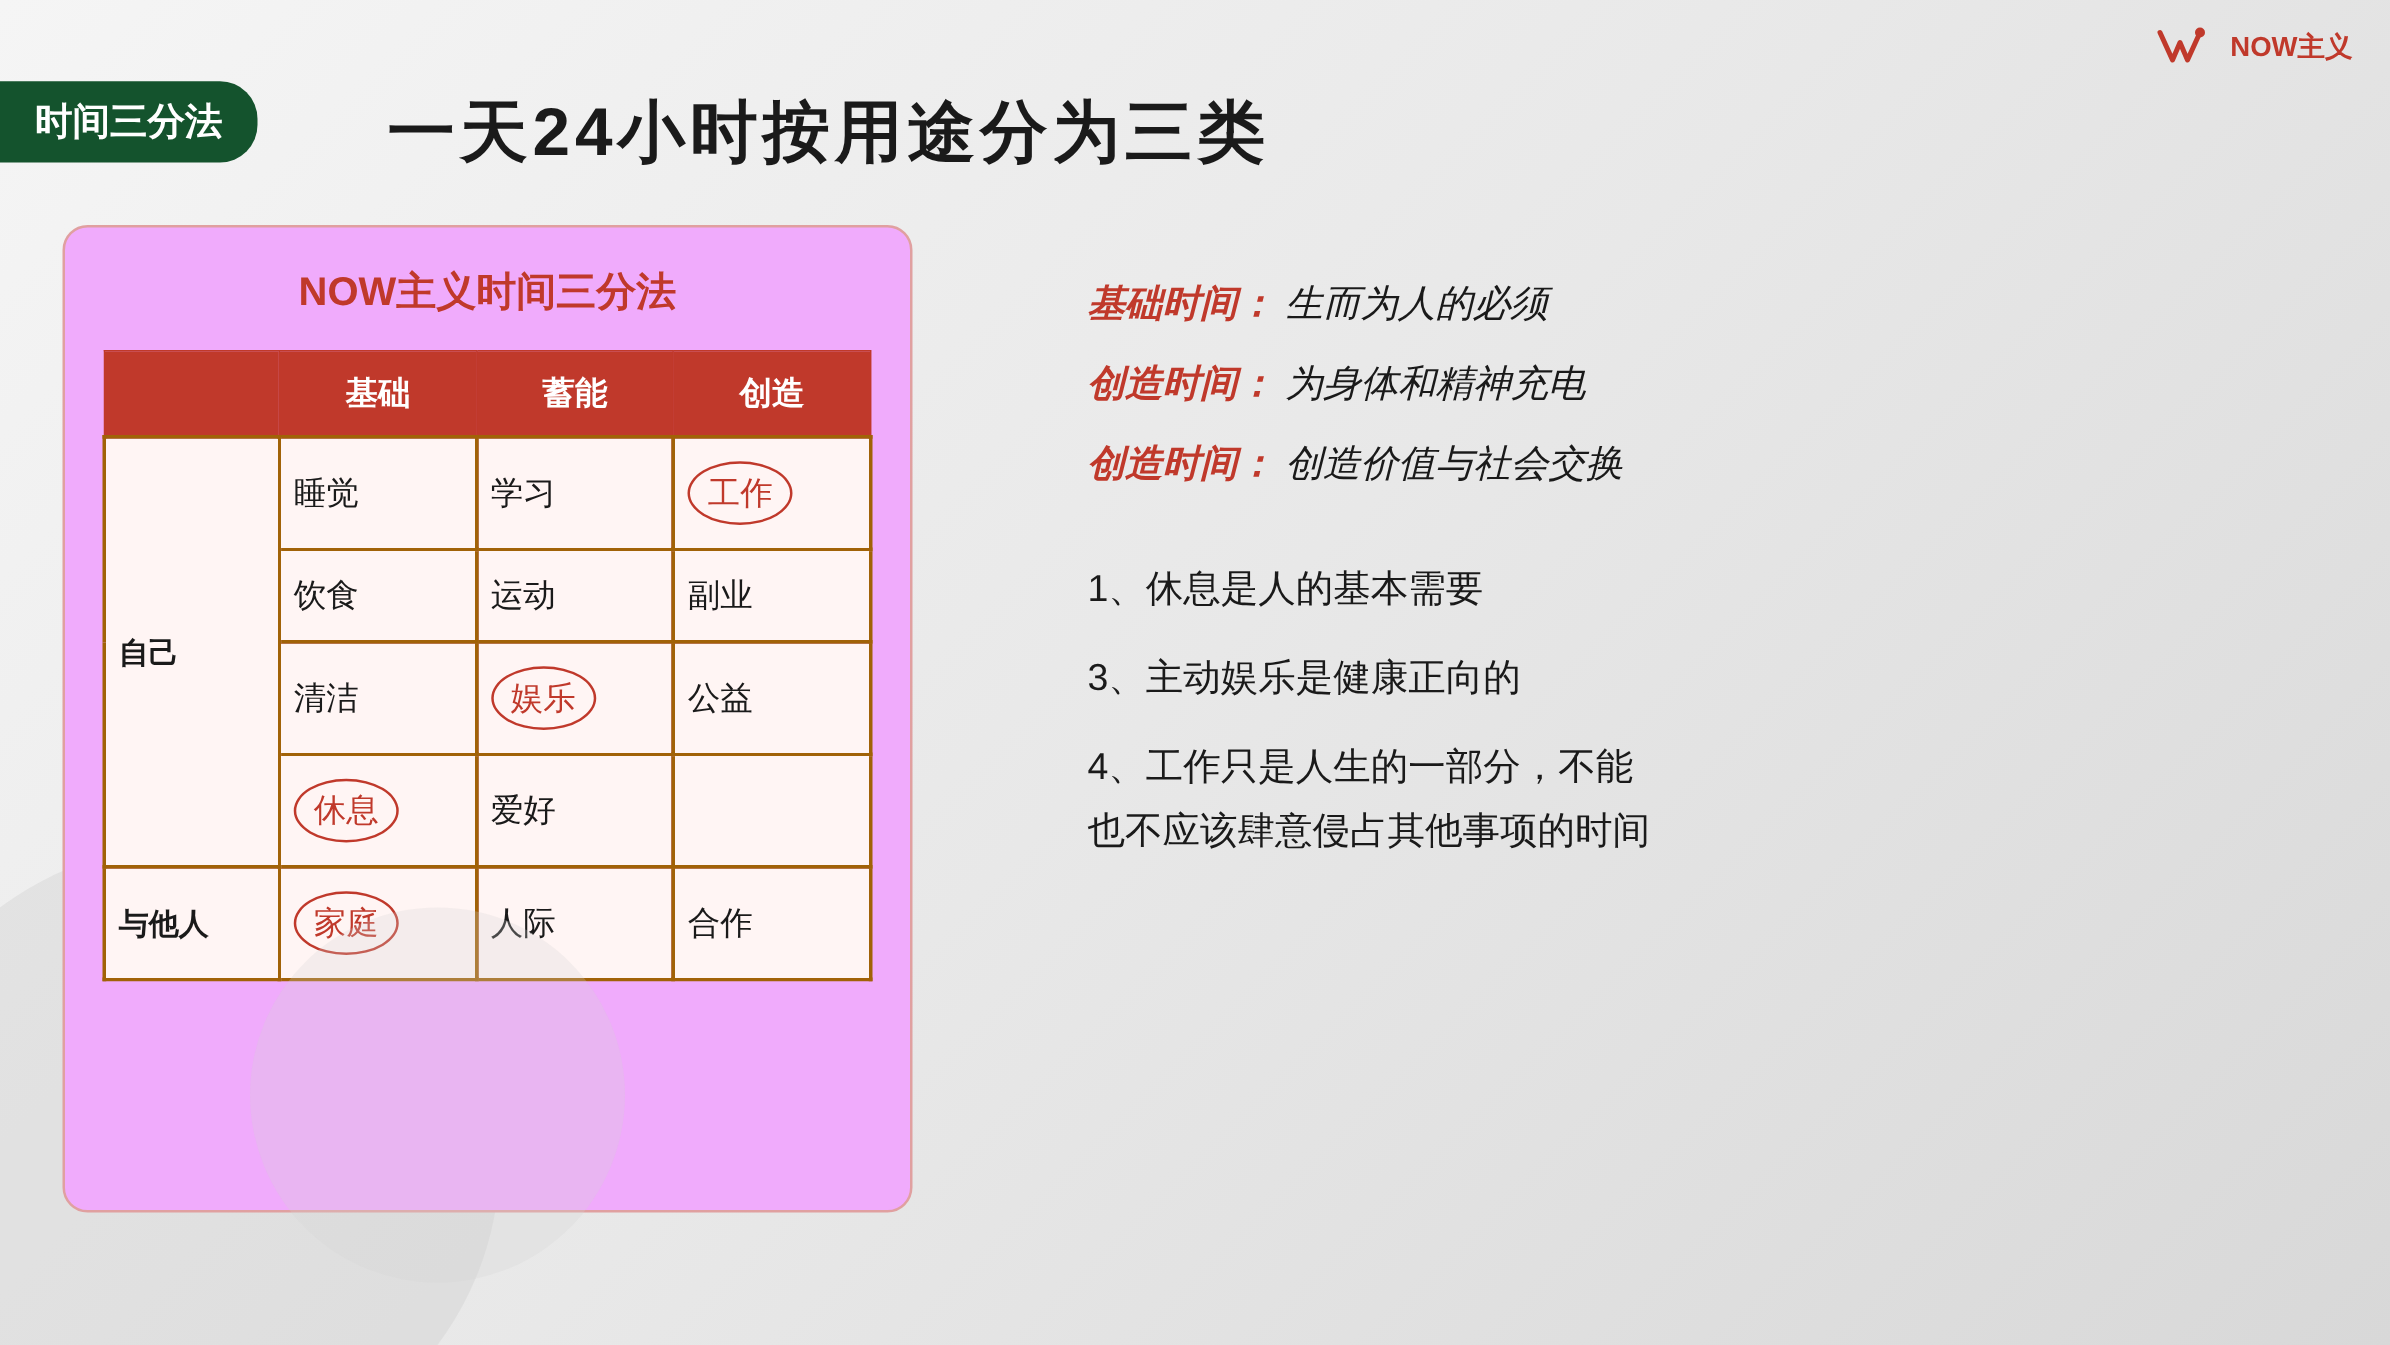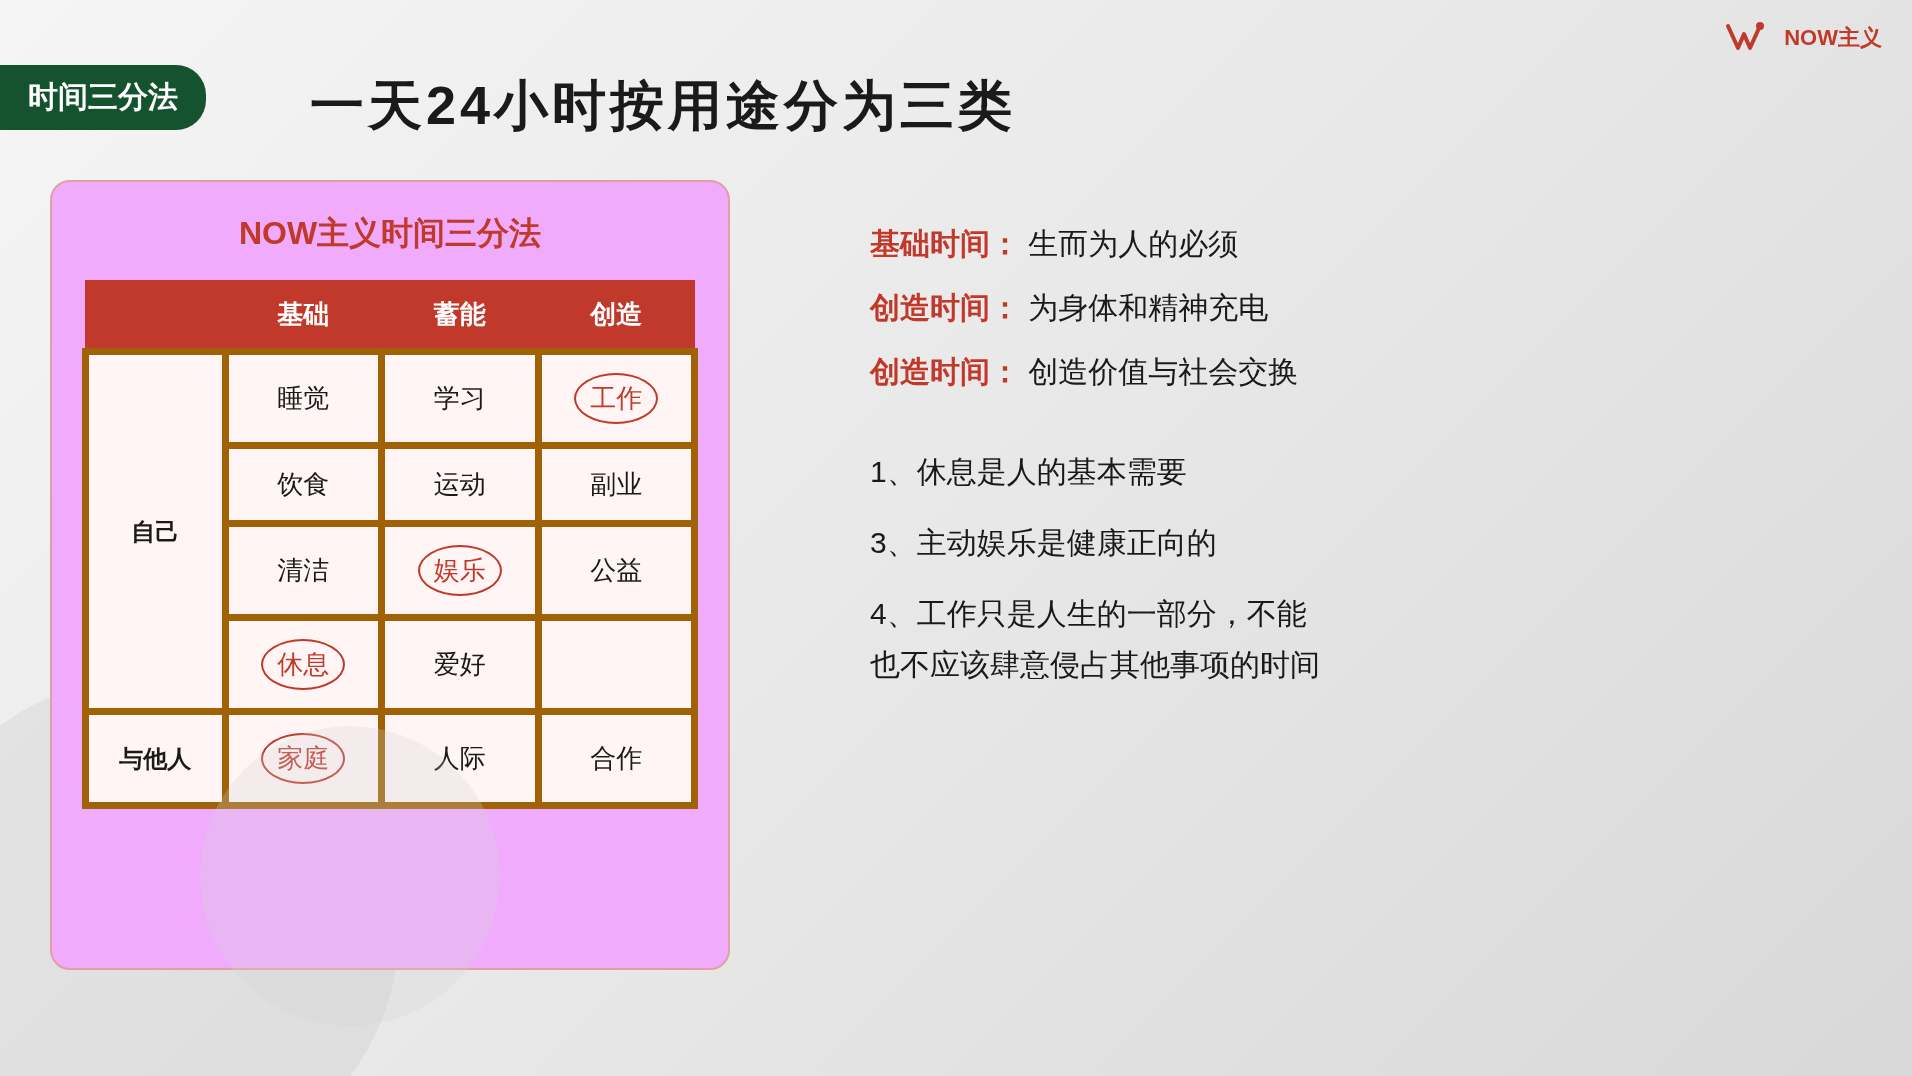--- a/index.html
+++ b/index.html
@@ -109,22 +109,22 @@
       background: #c0392b;
       color: white;
       padding: 16px 10px;
       text-align: center;
       font-weight: bold;
       border: 1px solid #c0392b;
     }
 
     .time-table td {
       padding: 18px 10px;
-      text-align: center;
-      border: 7px solid #a16207;
+      text-align: left;
+      border: 3px solid #a16207;
       background: #fff5f4;
       color: #1a1a1a;
       position: relative;
     }
 
     .time-table .row-header {
       background: #fff5f4;
       font-size: 24px;
       font-weight: bold;
       color: #1a1a1a;
@@ -142,20 +142,21 @@
     
     .right-content {
       position: absolute;
       top: 220px;
       left: 870px;
       width: 1000px;
     }
 
     .time-types {
       margin-bottom: 50px;
+      font-style: italic;
     }
 
     .time-type-item {
       font-size: 30px;
       margin-bottom: 16px;
       line-height: 1.6;
     }
 
     .time-type-label {
       color: #c0392b;

